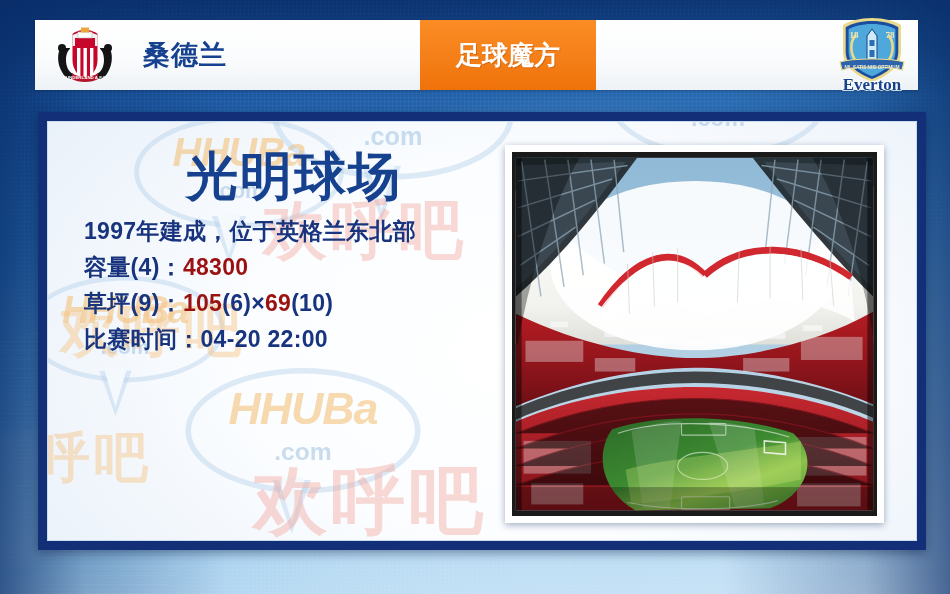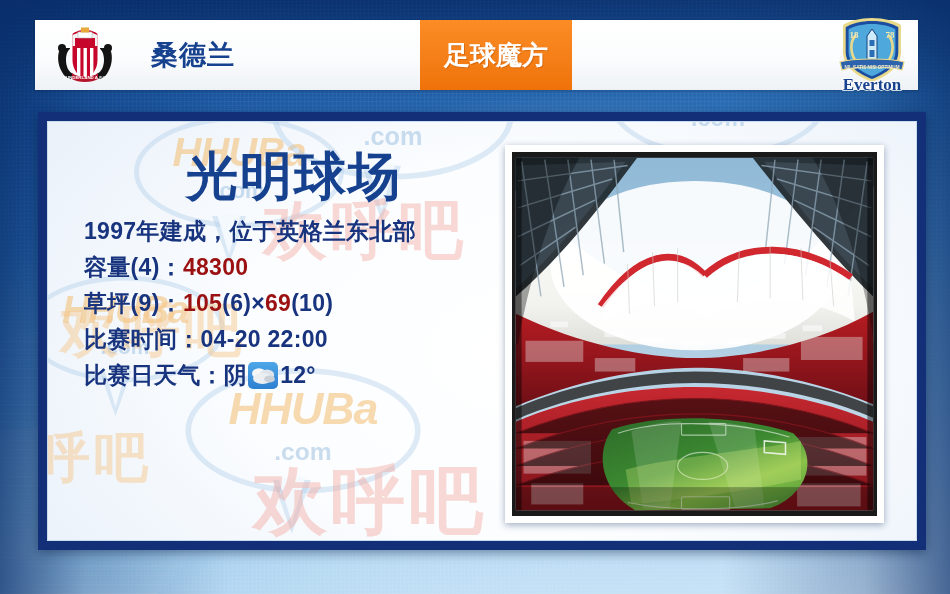--- a/index.html
+++ b/index.html
@@ -56,31 +56,31 @@
     background:linear-gradient(180deg,#ffffff 0%,#fbfcfd 55%,#eef2f6 100%);
     display:flex; align-items:center;
     box-shadow:0 1px 3px rgba(0,0,0,0.18);
   }
   .hteam { display:flex; align-items:center; height:100%; }
   .hteam-name {
     font-size:27px; font-weight:bold; color:#16418f;
     letter-spacing:1px; white-space:nowrap;
     text-shadow:0 1px 0 rgba(255,255,255,.7);
   }
-  #home-block { flex:0 0 auto; padding-left:18px; gap:34px; }
+  #home-block { flex:0 0 auto; padding-left:18px; gap:26px; }
   #away-block { flex:0 0 auto; gap:22px; margin-left:auto; padding-right:6px; }
 
   
   .crest { position:relative; flex:0 0 auto; }
   #sunderland-crest { width:64px; height:62px; }
   #everton-crest { width:80px; height:78px; }
 
   
   #center-logo {
-    position:absolute; left:385px; top:0; width:152px; height:70px;
+    position:absolute; left:385px; top:0; width:176px; height:70px;
     background:linear-gradient(180deg,#fb8c25 0%,#f57f18 55%,#ef7209 100%);
     display:flex; align-items:center; justify-content:center;
   }
   #center-logo-text {
     color:#ffffff; font-size:26px; font-weight:bold; letter-spacing:0px;
     text-shadow:1px 1px 0 rgba(160,70,0,.35);
     white-space:nowrap;
   }
 
   
@@ -302,33 +302,20 @@
       </div>
 
       <div class="info-line">
         <span>草坪(9)：</span><span class="hl">105</span><span>(6)</span><span>×</span><span class="hl">69</span><span>(10)</span>
       </div>
 
       <div class="info-line">
         <span>比赛时间：</span><span>04-20 22:00</span>
       </div>
 
-      <div class="info-line" id="weather-line">
-        <span>比赛日天气：</span>
-          <span>阴</span>
-          <span id="weather-icon">
-            <svg width="26" height="21" viewBox="0 0 26 21" aria-hidden="true">
-              <ellipse cx="9" cy="8.5" rx="7" ry="5.2" fill="#f4f6f8"></ellipse>
-              <ellipse cx="17" cy="10" rx="7.2" ry="5.6" fill="#dfe4ea"></ellipse>
-              <ellipse cx="12.5" cy="13.5" rx="9.5" ry="5.4" fill="#eceff2"></ellipse>
-              <ellipse cx="19.5" cy="14" rx="5.4" ry="3.6" fill="#c9d0d8"></ellipse>
-            </svg>
-          </span>
-          <span>12°</span>
-      </div>
     </div>
 
     <div id="photo-frame">
       <svg id="stadium-photo" viewBox="0 0 379 378" preserveAspectRatio="none" role="img">
         <defs>
           <linearGradient id="skyG" x1="0" y1="0" x2="0" y2="1">
             <stop offset="0" stop-color="#8fb9d6"></stop>
               <stop offset="1" stop-color="#cfe2ee"></stop>
           </linearGradient>
           <linearGradient id="roofG" x1="0" y1="0" x2="0" y2="1">

